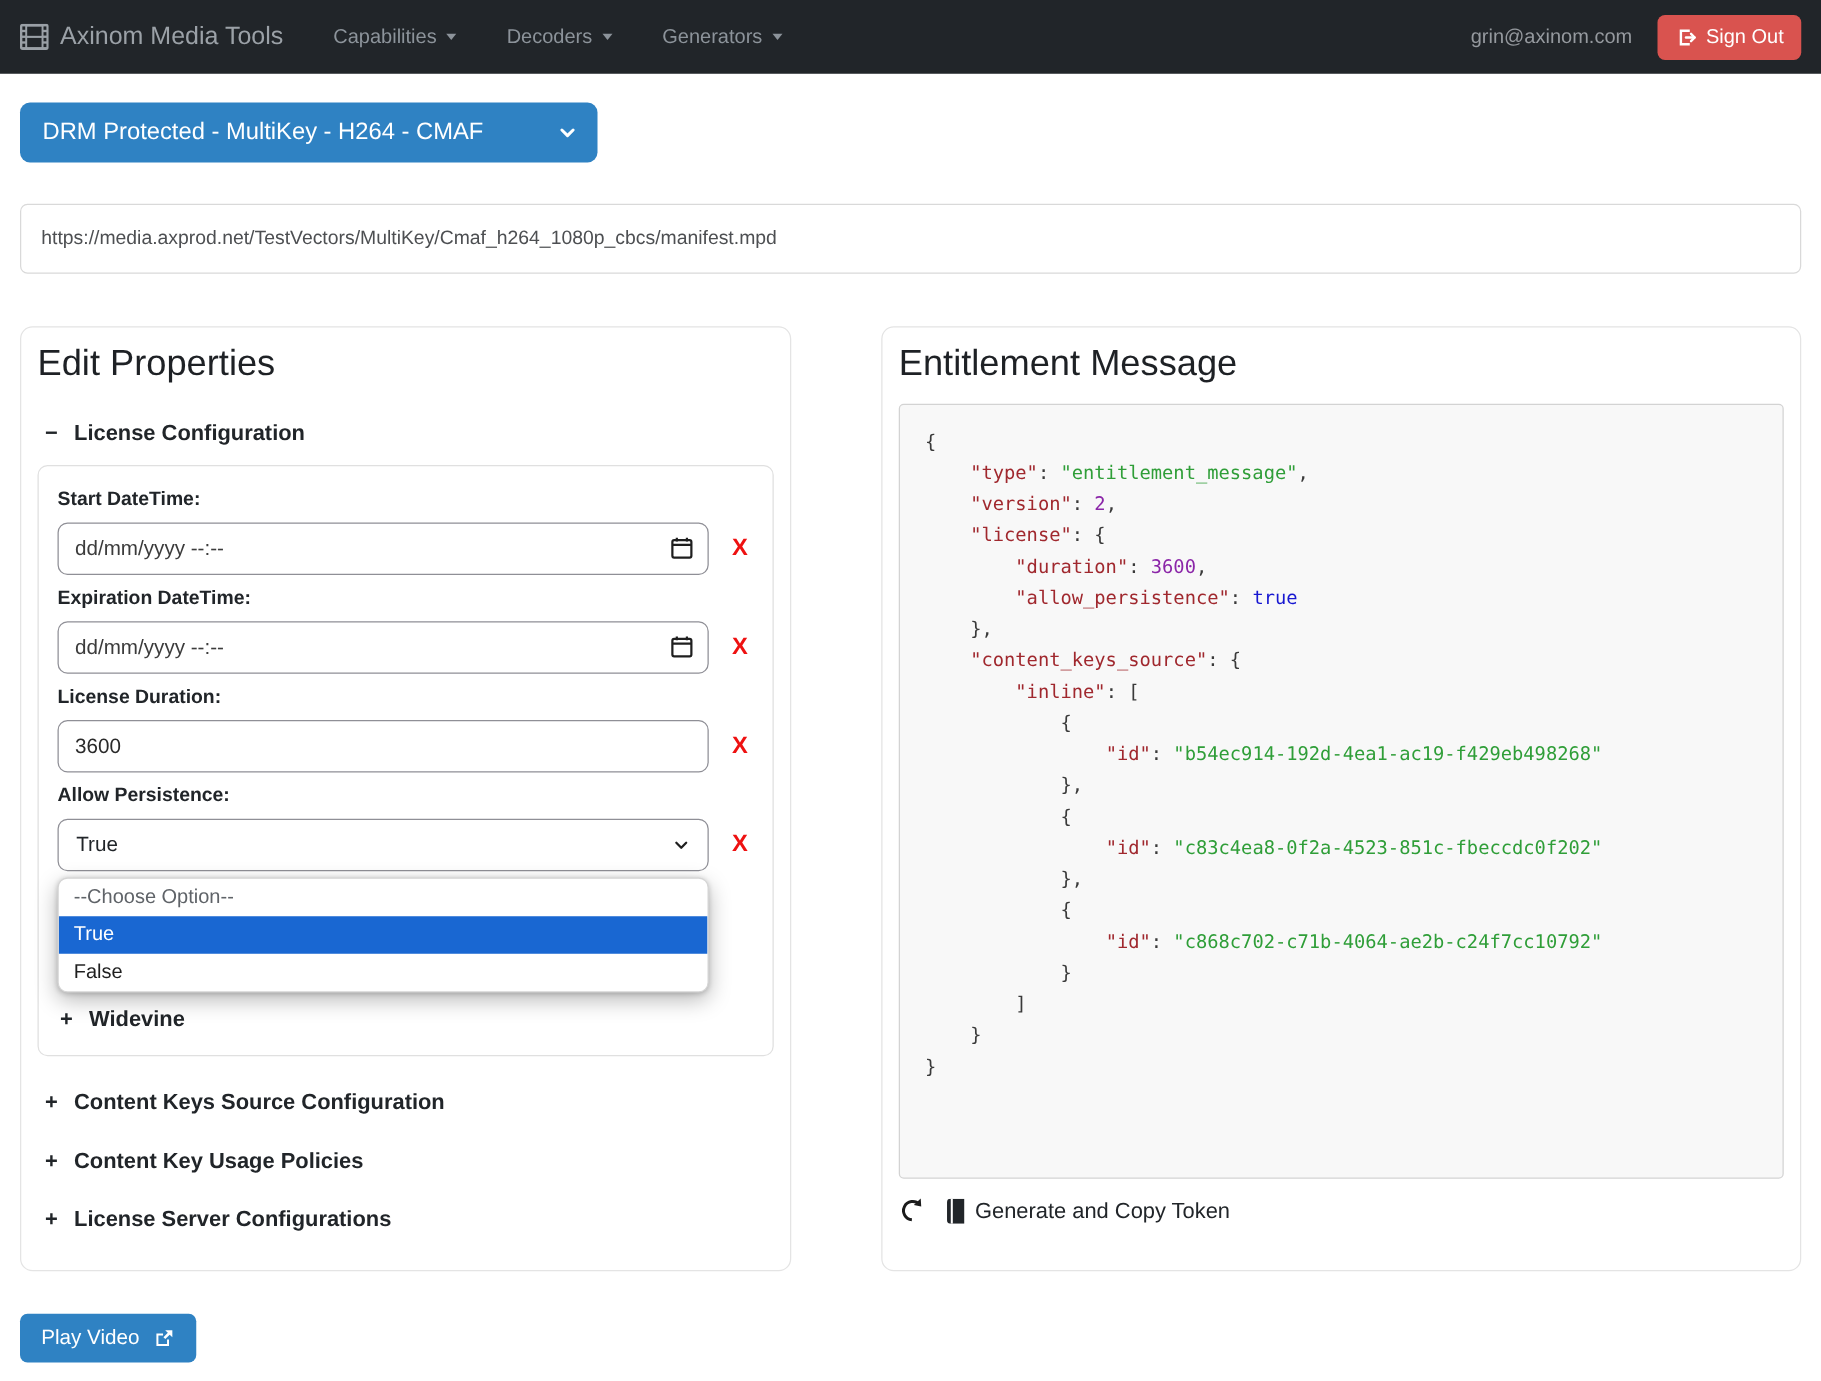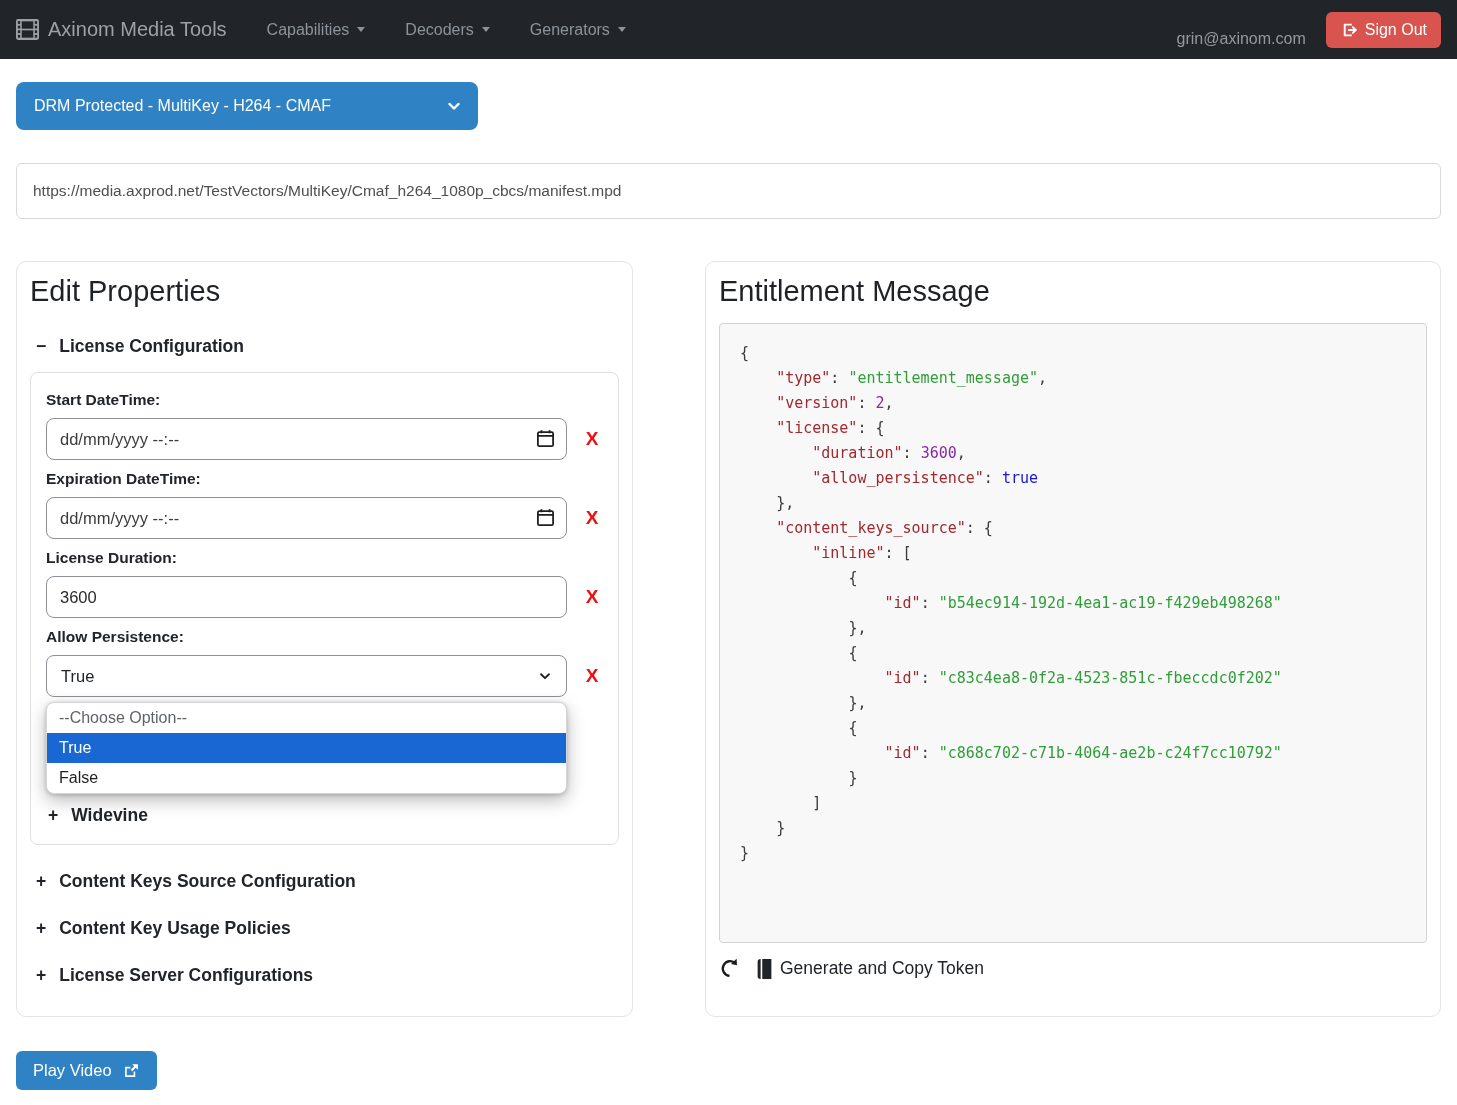--- a/index.html
+++ b/index.html
@@ -13,33 +13,33 @@
   .navbar {
     height:59px; background:var(--c-navbar-bg,#212529);
     display:flex; align-items:center; padding:0 16px;
   }
   .brand { display:flex; align-items:center; gap:9px; color:#9ba1a7; font-size:20px; cursor:pointer; }
   .nav-menus { display:flex; gap:40px; margin-left:40px; }
   .nav-item { color:#8c939a; font-size:16px; cursor:pointer; display:flex; align-items:center; }
   .caret { display:inline-block; margin-left:8px; width:0; height:0;
     border-left:4.5px solid transparent; border-right:4.5px solid transparent;
     border-top:5px solid #8c939a; }
-  .nav-right { margin-left:auto; display:flex; align-items:flex-end; gap:20px; }
+  .nav-right { margin-left:auto; display:flex; align-items:center; gap:20px; }
   .email { color:#95999e; font-size:16px; }
   .signout {
     background:var(--c-signout-red,#d9534f); color:#fff; border:none; border-radius:6px;
     font-family:inherit; font-size:16px; padding:9px 14px; display:flex; align-items:center; gap:7px; cursor:pointer;
   }
 
   main { padding:0 16px; }
 
   
   .vector-select {
     margin-top:23px; width:462px; height:48px; background:var(--c-accent-blue,#2f82c3);
-    border-radius:8px; color:#fff; font-size:16px; display:flex; align-items:center;
+    border-radius:8px; color:#fff; font-size:19px; display:flex; align-items:center;
     justify-content:space-between; padding:0 16px 0 18px; cursor:pointer;
   }
 
   
   .url-box {
     margin-top:33px; border:1px solid #d9d9d9; border-radius:6px;
     padding:18px 16px; font-size:15.5px; color:#4d4f52; background:#fff;
   }
 
   

